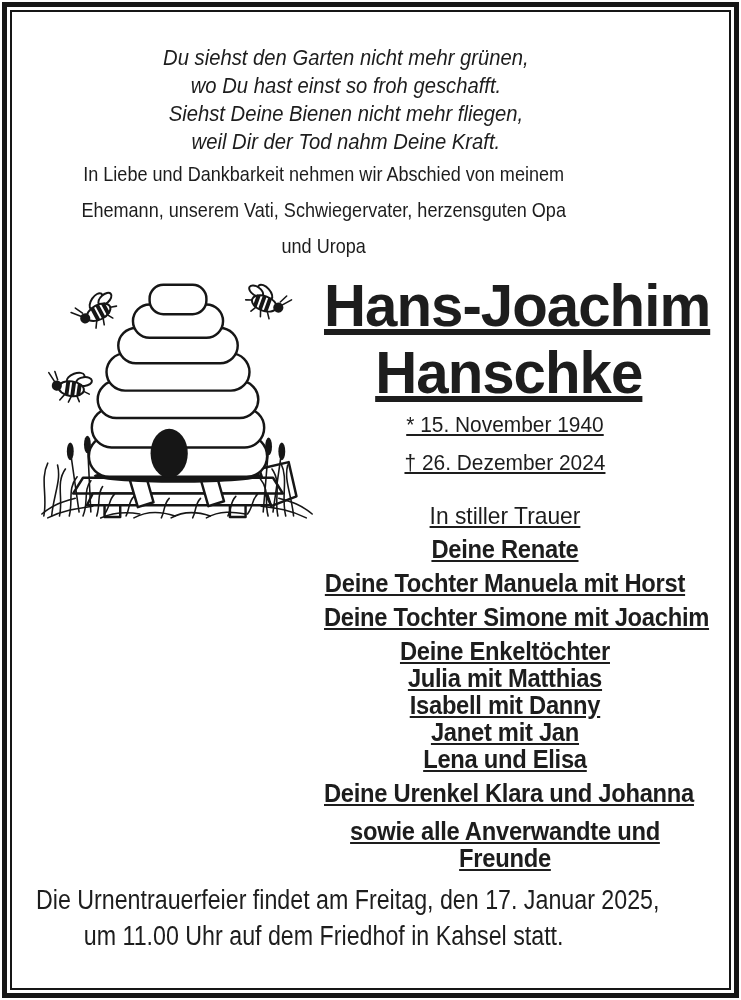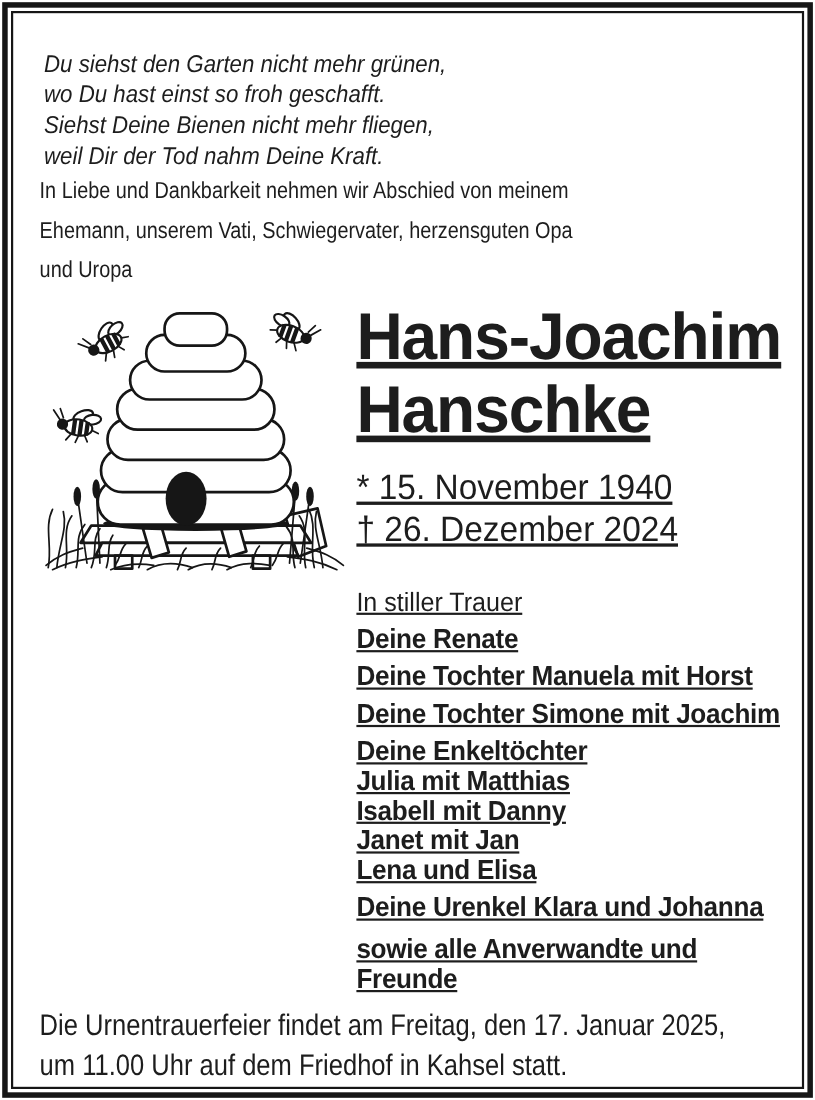--- a/index.html
+++ b/index.html
@@ -16,20 +16,21 @@
     border: 5px solid var(--border, #161616);
     padding: 3px;
     background: #fff;
   }
   .inner {
     width: 100%;
     height: 100%;
     border: 2px solid var(--border, #161616);
     padding: 22px 24px 0 24px;
     overflow: hidden;
+    text-align: center;
   }
   
   .cond   { transform: scaleX(0.86); transform-origin: 0 0; white-space: nowrap; }
   .cond92 { transform: scaleX(0.92); transform-origin: 0 0; white-space: nowrap; }
   .cond95 { transform: scaleX(0.95); transform-origin: 0 0; white-space: nowrap; }
 
   .poem {
     font-style: italic;
     font-size: 22px;
     line-height: 28px;
@@ -53,25 +54,24 @@
     font-size: 60px;
     font-weight: 700;
     line-height: 67px;
     letter-spacing: -1px;
     white-space: nowrap;
     transform: scaleX(0.97);
     transform-origin: 0 0;
     margin-top: 2px;
   }
   .dates {
-    margin-top: 18px;
-    font-size: 32px;
+    font-size: 22px;
     line-height: 38px;
   }
-  .mourning { margin-top: 34px; }
+  .mourning { margin-top: 20px; }
   .mourning-heading {
     font-size: 24px;
     line-height: 28px;
   }
   .mourner {
     font-size: 25px;
     font-weight: 700;
     line-height: 27px;
     letter-spacing: -0.3px;
   }

